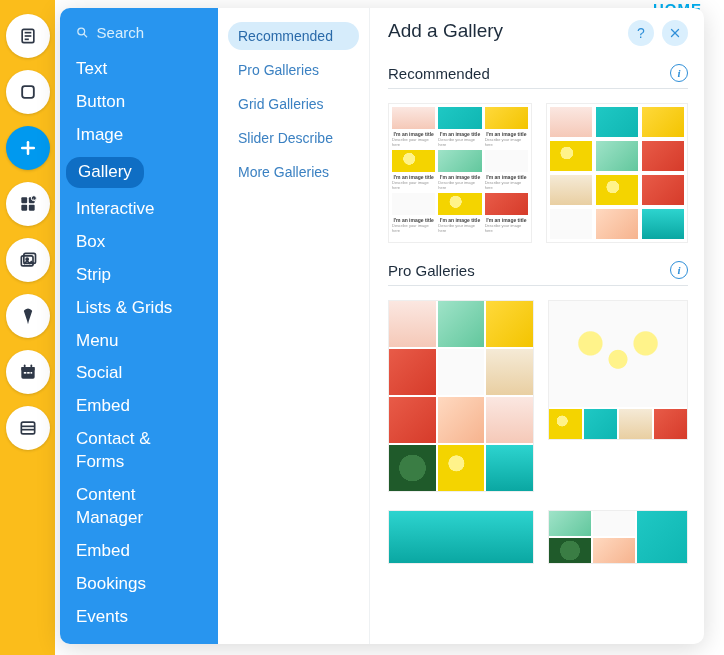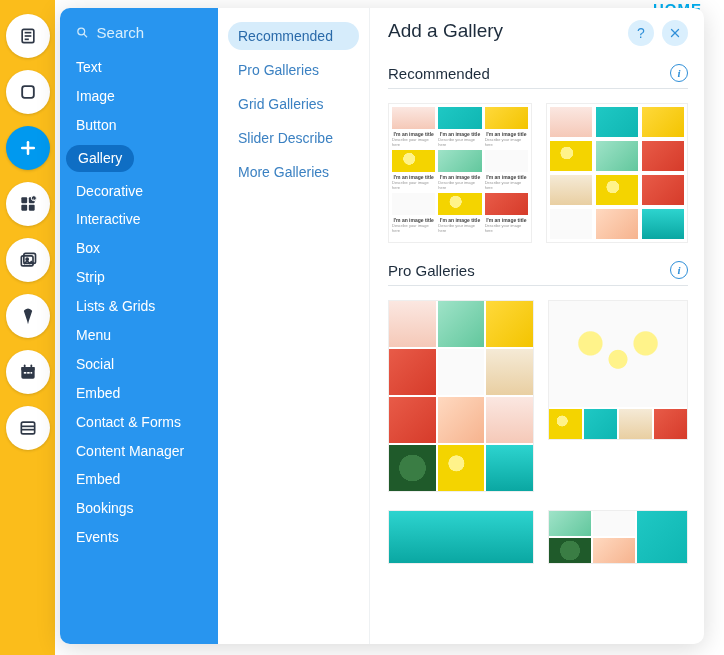--- a/index.html
+++ b/index.html
@@ -13,21 +13,21 @@
   .rail-btn { width: 44px; height: 44px; border-radius: 50%; background: #fff; display: flex; align-items: center; justify-content: center; cursor: pointer; box-shadow: 0 1px 3px rgba(0,0,0,0.15); color: #2f3847; }
   .rail-btn.active { background: #0099ef; color: #fff; }
 
   .panel { position: absolute; left: 60px; top: 8px; width: 644px; height: 636px; background: #fff; border-radius: 10px; box-shadow: 0 4px 24px rgba(0,0,0,0.15); display: flex; overflow: hidden; }
 
   .cats { width: 158px; background: #2895ef; color: #fff; display: flex; flex-direction: column; padding: 10px 0 6px 0; }
   .search { display: flex; align-items: center; gap: 8px; padding: 6px 14px 12px 16px; color: #cfe9fb; }
   .search input { background: transparent; border: none; color: #fff; font-size: 15px; outline: none; width: 100%; }
   .search input::placeholder { color: #d8eefc; }
   .cats ul { list-style: none; display: flex; flex-direction: column; }
-  .cats li { padding: 5px 16px; font-size: 14px; cursor: pointer; line-height: 1.35; }
+  .cats li { padding: 5px 16px; font-size: 17px; cursor: pointer; line-height: 1.35; }
   .cats li.selected span.pill { background: #0f6ec4; border-radius: 14px; padding: 4px 12px; margin-left: -10px; display: inline-block; }
 
   .subcats { width: 152px; background: #fff; border-right: 1px solid #eef1f3; padding: 14px 10px; }
   .subcats ul { list-style: none; display: flex; flex-direction: column; gap: 6px; }
   .subcats li { font-size: 14px; color: #3b81c2; padding: 6px 10px; border-radius: 16px; cursor: pointer; }
   .subcats li.selected { background: #d6ecfb; color: #2a6aa9; }
 
   .content { flex: 1; padding: 12px 16px 0 18px; overflow-y: auto; position: relative; }
   .content-header { display: flex; align-items: flex-start; justify-content: space-between; margin-bottom: 18px; }
   .content-header h2 { font-size: 19px; font-weight: 500; color: #1d2c3c; }
@@ -150,24 +150,23 @@
   <div class="cats">
     <div class="search">
       <svg width="15" height="15" viewBox="0 0 24 24" fill="none" stroke="#cfe9fb" stroke-width="2.4">
           <circle cx="10" cy="10" r="6.5"></circle>
           <line x1="15" y1="15" x2="21" y2="21"></line>
         </svg>
       <input placeholder="Search" style="">
     </div>
     <ul id="cat-list">
         <li>Text</li>
+        <li>Button</li>
         <li>Image</li>
-        <li>Button</li>
         <li class="selected"><span class="pill">Gallery</span></li>
-        <li>Decorative</li>
         <li>Interactive</li>
         <li>Box</li>
         <li>Strip</li>
         <li>Lists &amp; Grids</li>
         <li>Menu</li>
         <li>Social</li>
         <li>Embed</li>
         <li>Contact &amp; Forms</li>
         <li>Content Manager</li>
         <li>Embed</li>

